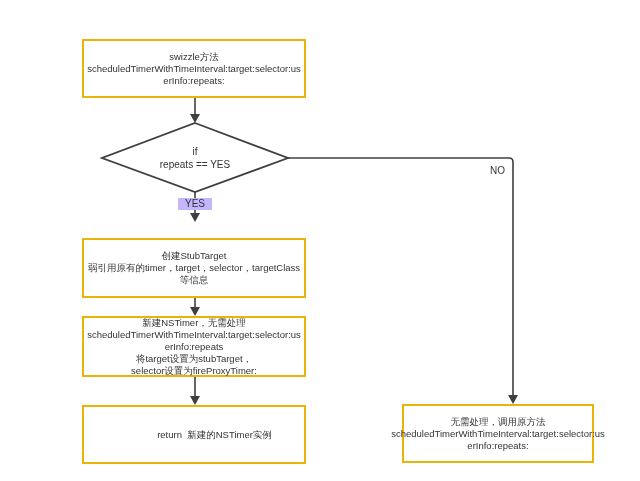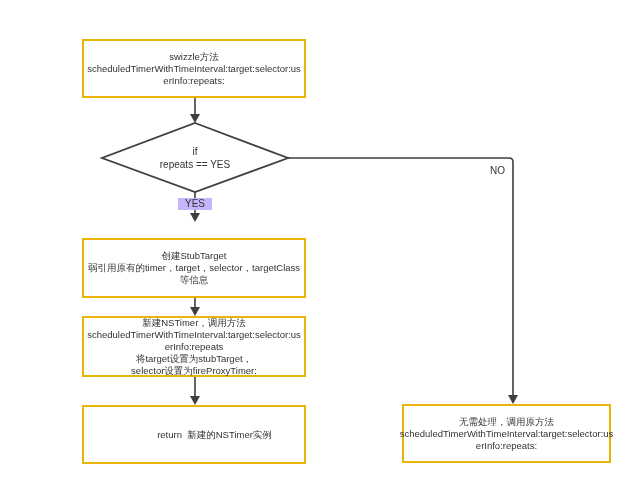--- a/index.html
+++ b/index.html
@@ -114,32 +114,32 @@
 repeats == YES</span>
   </div>
 
   <div class="node rect-node" style="left:82px; top:222px; width:224px; height:60px;margin-top:16px;">
     <span class="node-text">创建StubTarget
 弱引用原有的timer，target，selector，targetClass
 等信息</span>
   </div>
 
   <div class="node rect-node" style="left:82px; top:316px; width:224px; height:61px;">
-    <span class="node-text">新建NSTimer，调用方法
+    <span class="node-text">新建NSTimer，无需处理
 scheduledTimerWithTimeInterval:target:selector:us
 erInfo:repeats
 将target设置为stubTarget，
 selector设置为fireProxyTimer:</span>
   </div>
 
   <div class="node rect-node" style="left:82px; top:405px; width:224px; height:59px;padding-left:41px;">
     <span class="node-text">return &nbsp;新建的NSTimer实例</span>
   </div>
 
-  <div class="node rect-node" style="left:402px; top:404px; width:209px; height:59px;">
+  <div class="node rect-node" style="left:402px; top:404px; width:192px; height:59px;">
     <span class="node-text">无需处理，调用原方法
 scheduledTimerWithTimeInterval:target:selector:us
 erInfo:repeats:</span>
   </div>
 
   <div class="edge-label yes-label">YES</div>
   <div class="edge-label no-label">NO</div>
 
 </div>
 

